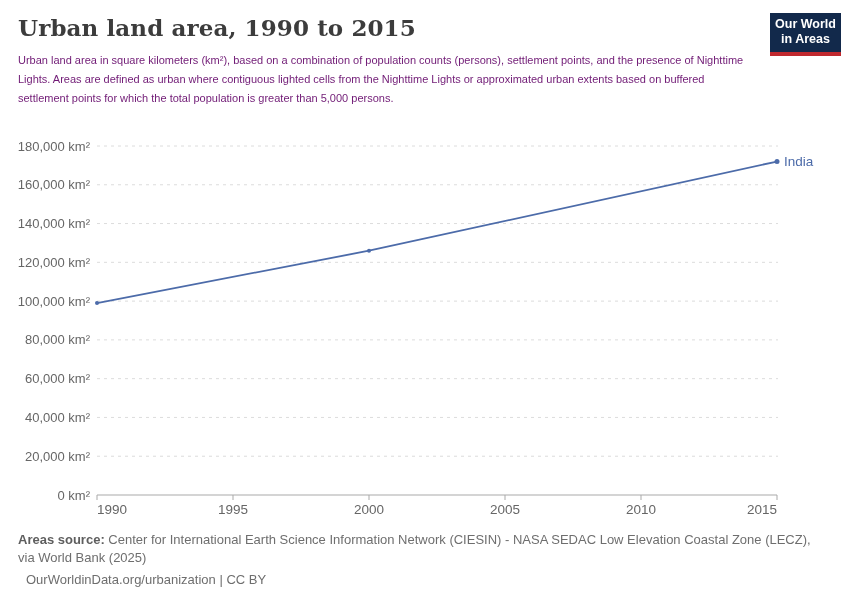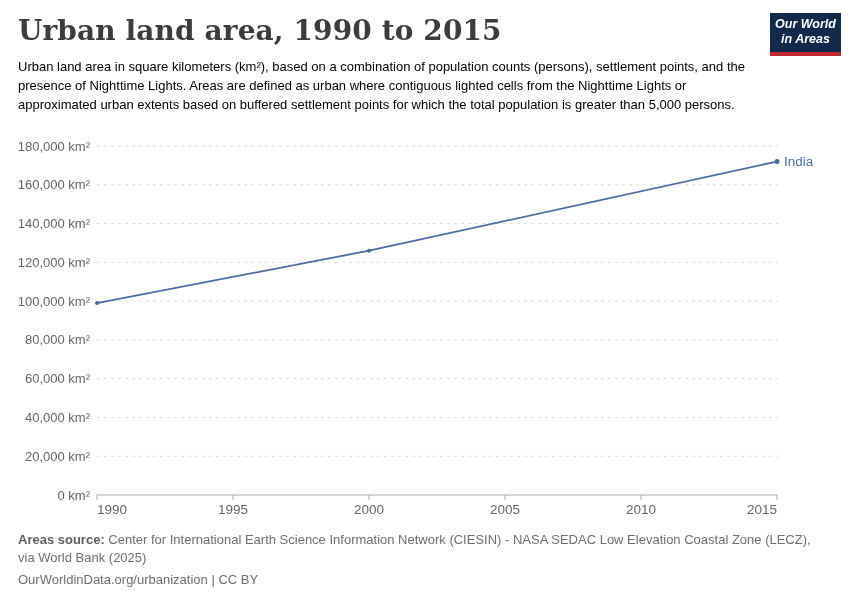--- a/index.html
+++ b/index.html
@@ -4,32 +4,32 @@
 <style>
   html,body{margin:0;padding:0;background:#fff;}
   .page{
     position:relative;width:850px;height:600px;background:#ffffff;overflow:hidden;
     font-family:"Liberation Sans",sans-serif;
   }
   .chart-svg{position:absolute;left:0;top:0;font-family:"Liberation Sans",sans-serif;}
   .hdr{position:absolute;left:18px;top:14px;right:95px;}
   .hdr h1{
     margin:0;font-family:"DejaVu Serif","Liberation Serif",serif;
-    font-size:28px;font-weight:700;color:#3c3c3c;letter-spacing:0.1px;
+    font-size:23px;font-weight:700;color:#3c3c3c;letter-spacing:0.1px;
   }
   .subtitle{
-    margin:10px 3px 0 0;max-width:736px;font-size:13px;line-height:19px;color:#000000;
+    margin:10px 3px 0 0;max-width:736px;font-size:11px;line-height:19px;color:#701a75;
   }
   .logo{position:absolute;top:13px;right:9px;width:71px;cursor:pointer;}
   .logo-text{padding:4px 2px 5px;text-align:center;font-size:12.5px;font-weight:700;line-height:15px;color:#fff;}
   .logo-stripe{height:4px;}
   .ftr{position:absolute;left:18px;top:531px;right:18px;font-size:13px;line-height:18px;color:#6e6e6e;}
   .ftr .source{margin:0;max-width:806px;}
   .ftr .source strong{font-weight:700;color:#5e5e5e;}
-  .ftr .links{margin:4px 0 0 0;}
+  .ftr .links{margin:4px 0 0 8px;}
   .ftr .link{cursor:pointer;}
 </style>
 </head>
 <body>
 
 <div class="page">
 
   <svg id="chart-svg" class="chart-svg" width="850" height="600">
       <text x="90" y="499.5" text-anchor="end" fill="#666666" font-size="13">0 km²</text>
       <line x1="97" x2="778" y1="456.22222222222223" y2="456.22222222222223" stroke="#dcdcdc" stroke-width="1" stroke-dasharray="3,4"></line>
@@ -68,21 +68,21 @@
       <circle cx="369" cy="250.70000000000002" r="2" fill="#4c6ba9"></circle>
       <circle cx="777" cy="161.51111111111112" r="2.5" fill="#4c6ba9"></circle>
       <text x="784" y="166.01111111111112" fill="#4c6ba9" font-size="13.5">India</text>
     </svg>
 
   <div class="hdr">
     <h1>Urban land area, 1990 to 2015</h1>
     <p class="subtitle">Urban land area in square kilometers (km²), based on a combination of population counts (persons), settlement points, and the presence of Nighttime Lights. Areas are defined as urban where contiguous lighted cells from the Nighttime Lights or approximated urban extents based on buffered settlement points for which the total population is greater than 5,000 persons.</p>
   </div>
 
-  <div class="logo" style="background: rgb(18, 41, 75); color: rgb(255, 255, 255); font-style: italic;">
+  <div class="logo" style="background: rgb(18, 41, 75); color: rgb(255, 255, 255);">
     <div class="logo-text">
       <div>Our World</div>
       <div>in Areas</div>
     </div>
     <div class="logo-stripe" style="background: rgb(192, 40, 46);"></div>
   </div>
 
   <div class="ftr">
     <p class="source"><strong>Areas source:</strong> <span>Center for International Earth Science Information Network (CIESIN) - NASA SEDAC Low Elevation Coastal Zone (LECZ), via World Bank (2025)</span></p>
     <p class="links"><span class="link">OurWorldinData.org/urbanization</span><span> | </span><span class="link">CC BY</span></p>

